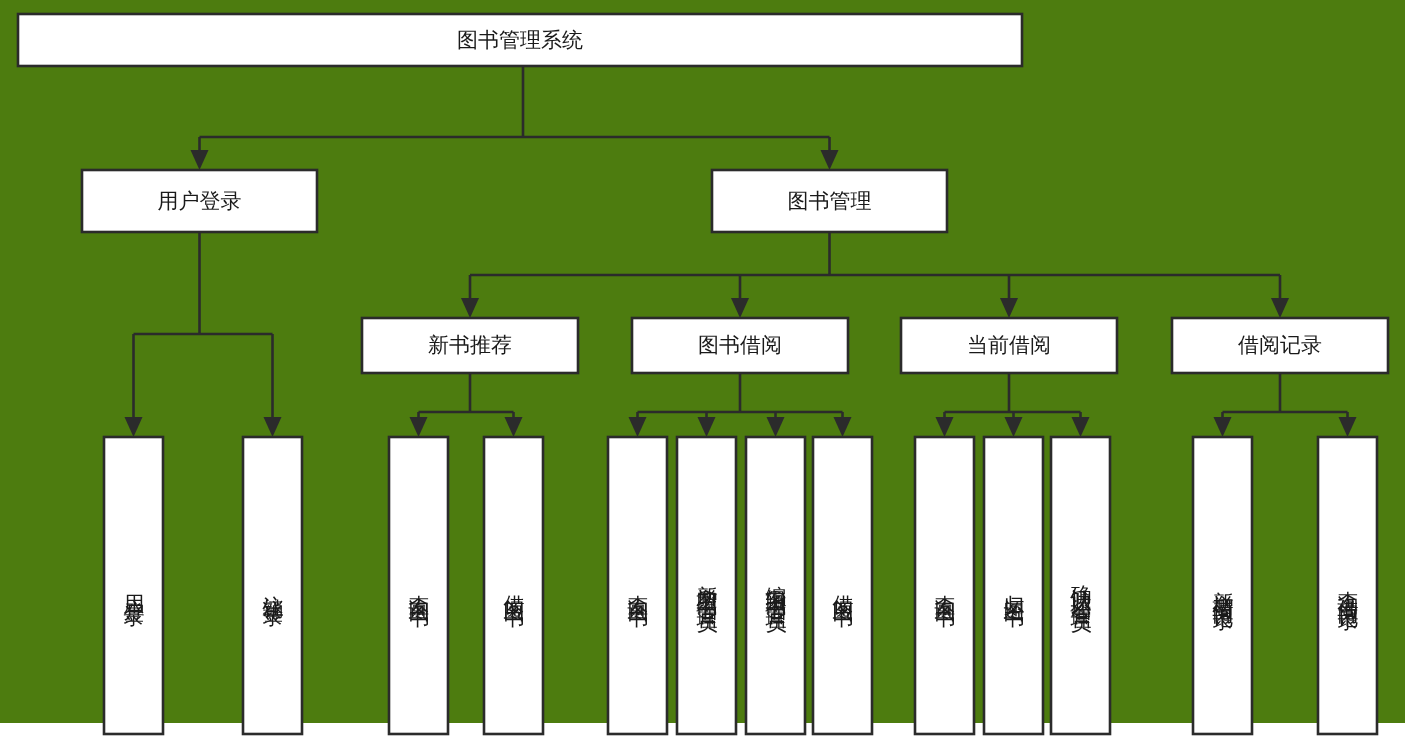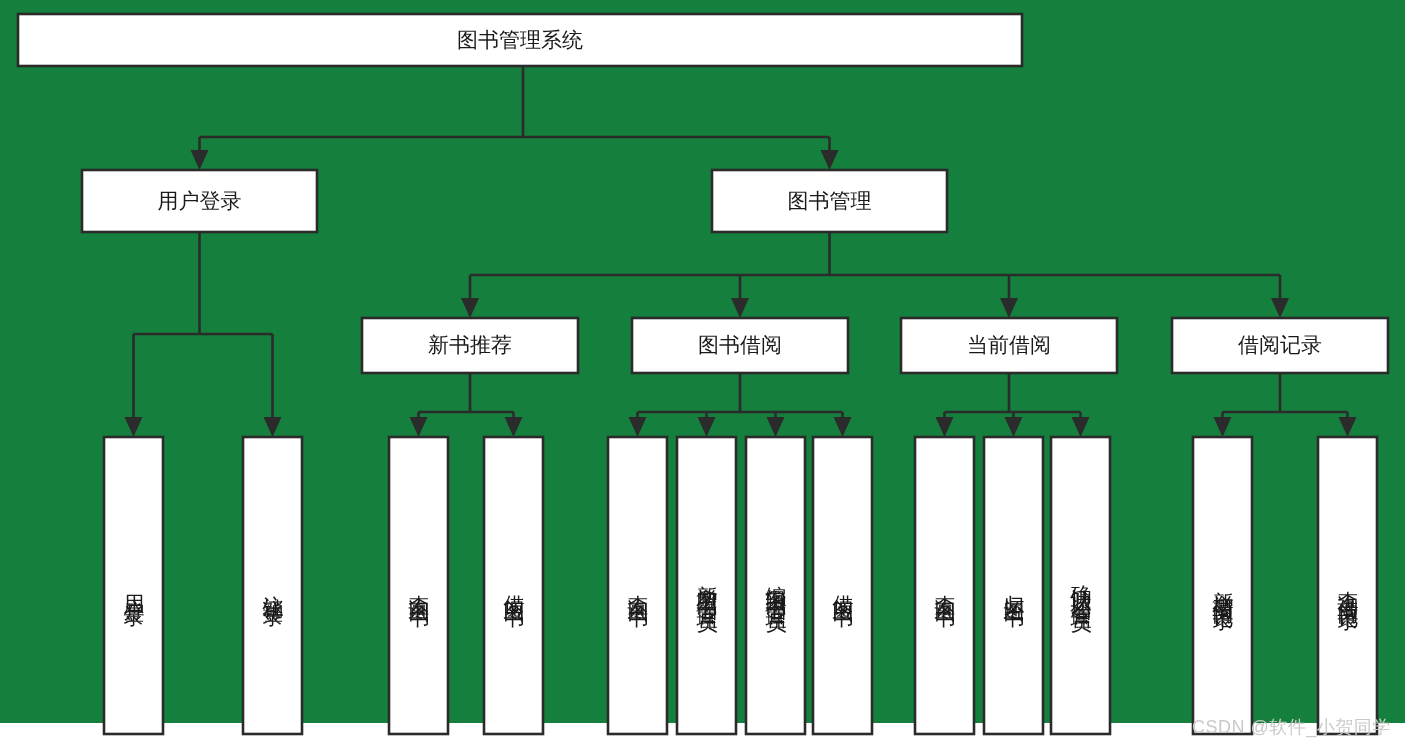--- a/index.html
+++ b/index.html
@@ -10,21 +10,21 @@
   body {
     width: 1405px;
     height: 747px;
     font-family: "Liberation Sans", "DejaVu Sans", sans-serif;
     overflow: hidden;
   }
   #diagram-root {
     position: relative;
     width: 1405px;
     height: 723px;
-    background: #15803d;
+    background: #4d7c0f;
     text-decoration: underline;
   }
   svg#tree-svg {
     position: absolute;
     left: 0;
     top: 0;
     width: 1405px;
     height: 747px;
   }
   .node-box {
@@ -173,15 +173,14 @@
       <div class="leaf-label" style="left: 677px; top: 437px; width: 59px; height: 297px; display: flex; align-items: center; justify-content: center;">新增图书（管理员）</div>
       <div class="leaf-label" style="left: 746px; top: 437px; width: 59px; height: 297px; display: flex; align-items: center; justify-content: center;">编辑图书（管理员）</div>
       <div class="leaf-label" style="left: 813px; top: 437px; width: 59px; height: 297px; display: flex; align-items: center; justify-content: center;">借阅图书</div>
       <div class="leaf-label" style="left: 915px; top: 437px; width: 59px; height: 297px; display: flex; align-items: center; justify-content: center;">查询图书</div>
       <div class="leaf-label" style="left: 984px; top: 437px; width: 59px; height: 297px; display: flex; align-items: center; justify-content: center;">归还图书</div>
       <div class="leaf-label" style="left: 1051px; top: 437px; width: 59px; height: 297px; display: flex; align-items: center; justify-content: center;">确认归还（管理员）</div>
       <div class="leaf-label" style="left: 1193px; top: 437px; width: 59px; height: 297px; display: flex; align-items: center; justify-content: center;">新增借阅记录</div>
       <div class="leaf-label" style="left: 1318px; top: 437px; width: 59px; height: 297px; display: flex; align-items: center; justify-content: center;">查询借阅记录</div>
     </div>
 
-  <div class="watermark" style="left: 1192px; top: 715px;">CSDN @软件_小贺同学</div>
 
 </div>
 
 </body></html>

